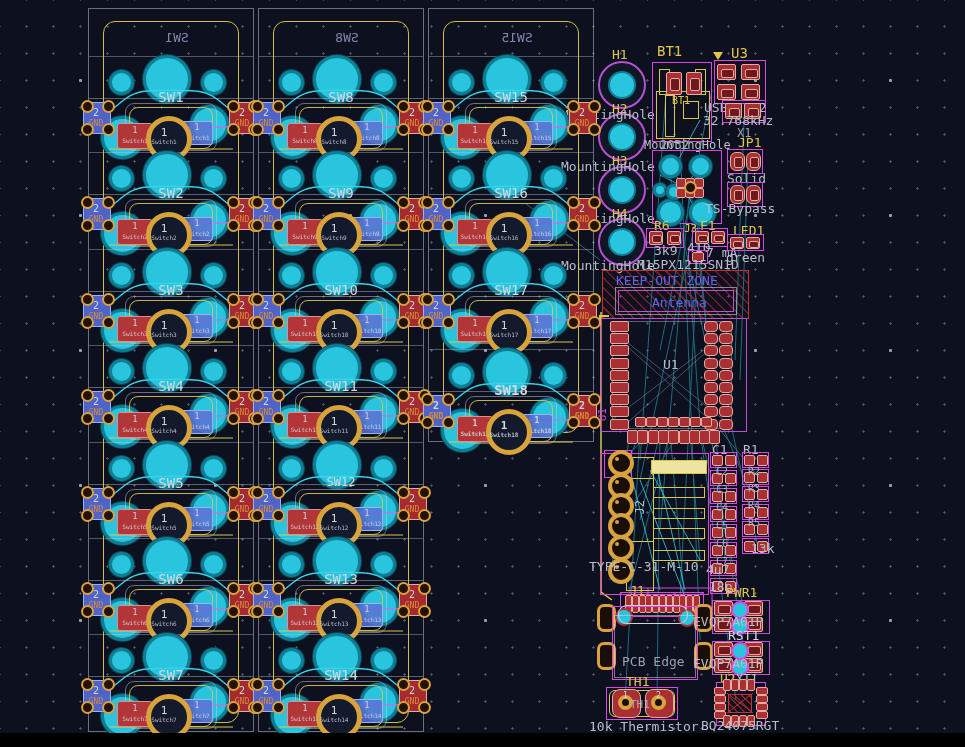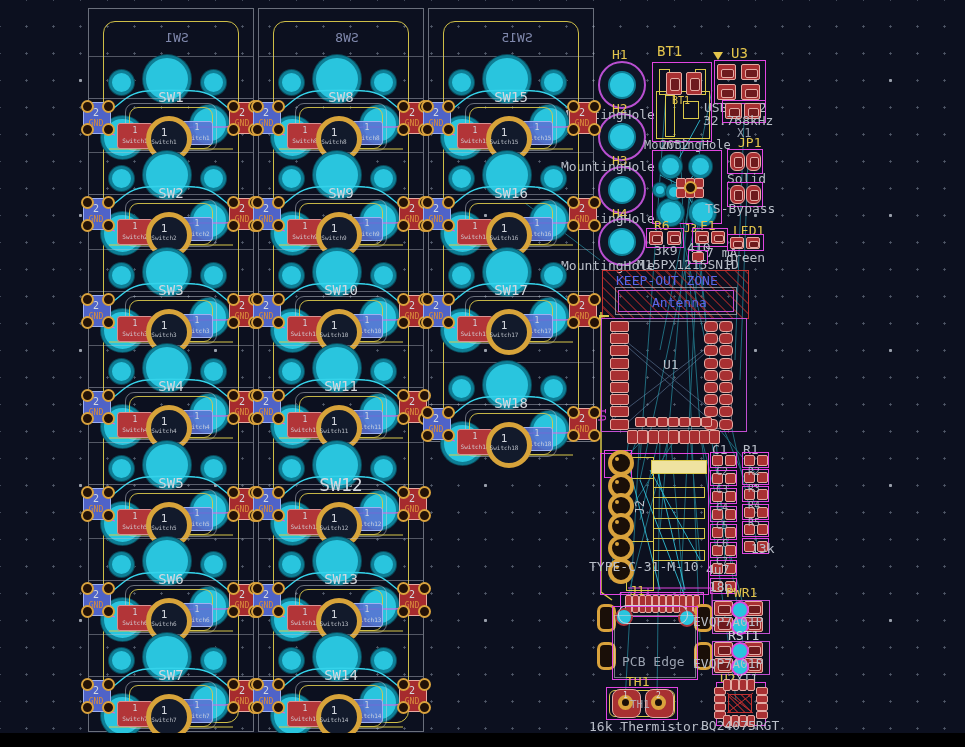--- a/index.html
+++ b/index.html
@@ -444,21 +444,21 @@
   </div>
   <div class="rpad" style="left:612px;top:689px;width:27px;height:27px;border-radius:8px">
     <div class="abs" style="left:5px;top:5px;width:15px;height:15px;border-radius:50%;border:4px solid #d9a23c;background:#1a0f08"></div>
     <div class="txt silk-w" style="left:10px;top:2px;font-size:8px">1</div>
   </div>
   <div class="rpad" style="left:645px;top:689px;width:27px;height:27px;border-radius:8px">
     <div class="abs" style="left:5px;top:5px;width:15px;height:15px;border-radius:50%;border:4px solid #d9a23c;background:#1a0f08"></div>
     <div class="txt silk-w" style="left:10px;top:2px;font-size:8px">2</div>
   </div>
   <div class="txt fab" style="left:630px;top:699px;font-size:11px;opacity:.8">TH1</div>
-  <div class="txt fab" style="left:589px;top:720px;font-size:13px">16k Thermistor</div>
+  <div class="txt fab" style="left:589px;top:720px;font-size:13px">10k Thermistor</div>
 
   <div class="txt silk-y" style="left:726px;top:586px;font-size:13px">PWR1</div>
   <div id="btn1">
       <div class="mbox" style="left: 712px; top: 600px; width: 56px; height: 32px; border-color: rgb(194, 79, 209);"></div>
       <div class="rpad" style="left: 714px; top: 601px; width: 17px; height: 13px;">
         <span class="slot"></span>
       </div>
       <div class="rpad" style="left: 744px; top: 601px; width: 17px; height: 13px;">
         <span class="slot"></span>
       </div>
@@ -1032,21 +1032,21 @@
           <div class="cyc" style="left: 101px; top: 48px; width: 33px; height: 33px;"></div>
           <div class="abs" style="left: 36px; top: 46px; width: 92px; height: 48px; border: 1px solid rgba(200, 205, 215, 0.5); border-radius: 9px;"></div>
           <div class="abs" style="left: 40px; top: 50px; width: 84px; height: 42px; border: 1px solid rgb(217, 200, 74); border-radius: 9px; opacity: 0.9;"></div>
           <svg width="164" height="96" class="overlay">
             <path d="M0 60 C28 60 30 36 58 34 C68 33 96 33 106 34 C134 36 136 60 164 60" fill="none" stroke="#35d3ea" stroke-width="1.4"></path>
             <path d="M64 88 C80 88 86 70 104 70 L136 70 C148 70 150 62 164 58" fill="none" stroke="#e85ae0" stroke-width="1.2"></path>
             <path d="M0 66 C12 66 14 76 26 78" fill="none" stroke="#e85ae0" stroke-width="1.2"></path>
             <path d="M20 92 H70 M94 92 H144" fill="none" stroke="#d9c84a" stroke-width="1"></path>
           </svg>
           <div class="hline" style="top: 41px;"></div>
-          <div class="txt silk-w" style="left: 0px; top: 33px; width: 164px; text-align: center; font-size: 18px;">SW12</div>
+          <div class="txt silk-w" style="left: 0px; top: 33px; width: 164px; text-align: center; font-size: 12px;">SW12</div>
           <div class="rrect" style="left: 28px; top: 66px; width: 34px; height: 24px;">
             <div class="txt silk-w" style="left: 0px; top: 3px; width: 34px; text-align: center; font-size: 8px;">1</div>
             <div class="txt silk-w" style="left: -6px; top: 14px; width: 46px; text-align: center; font-size: 6px; opacity: 0.9;">Switch12</div>
           </div>
           <div class="brect" style="left: 92px; top: 64px; width: 30px; height: 22px;">
             <div class="txt silk-w" style="left: 0px; top: 2px; width: 30px; text-align: center; font-size: 8px;">1</div>
             <div class="txt silk-w" style="left: -8px; top: 13px; width: 46px; text-align: center; font-size: 6px; opacity: 0.9;">Switch12</div>
           </div>
           <div class="ring" style="left: 57px; top: 59px; width: 36px; height: 36px;">
             <div class="txt silk-w" style="left: 0px; top: 6px; width: 26px; text-align: center; font-size: 11px;">1</div>
@@ -1291,21 +1291,21 @@
           </div>
           <div class="cluster cl-red" style="left: 140px; top: 45px;">
             <div class="goldmini" style="left: -3px; top: -3px;"></div>
             <div class="goldmini" style="left: 18px; top: -3px;"></div>
             <div class="goldmini" style="left: -3px; top: 20px;"></div>
             <div class="goldmini" style="left: 18px; top: 20px;"></div>
             <div class="txt silk-w" style="left: 0px; top: 5px; width: 24px; text-align: center; font-size: 10px;">2</div>
             <div class="txt orange" style="left: 0px; top: 17px; width: 24px; text-align: center; font-size: 8px;">GND</div>
           </div>
         </div>
-        <div class="cell" style="left: 0px; top: 353px;">
+        <div class="cell" style="left: 0px; top: 340px; font-weight: bold;">
           <div class="cyc" style="left: 20px; top: 13px; width: 19px; height: 19px;"></div>
           <div class="cyc" style="left: 54px; top: -2px; width: 42px; height: 42px;"></div>
           <div class="cyc" style="left: 112px; top: 13px; width: 19px; height: 19px;"></div>
           <div class="cyc" style="left: 12px; top: 59px; width: 37px; height: 37px;"></div>
           <div class="cyc" style="left: 101px; top: 48px; width: 33px; height: 33px;"></div>
           <div class="abs" style="left: 36px; top: 46px; width: 92px; height: 48px; border: 1px solid rgba(200, 205, 215, 0.5); border-radius: 9px;"></div>
           <div class="abs" style="left: 40px; top: 50px; width: 84px; height: 42px; border: 1px solid rgb(217, 200, 74); border-radius: 9px; opacity: 0.9;"></div>
           <svg width="164" height="96" class="overlay">
             <path d="M0 60 C28 60 30 36 58 34 C68 33 96 33 106 34 C134 36 136 60 164 60" fill="none" stroke="#35d3ea" stroke-width="1.4"></path>
             <path d="M64 88 C80 88 86 70 104 70 L136 70 C148 70 150 62 164 58" fill="none" stroke="#e85ae0" stroke-width="1.2"></path>

